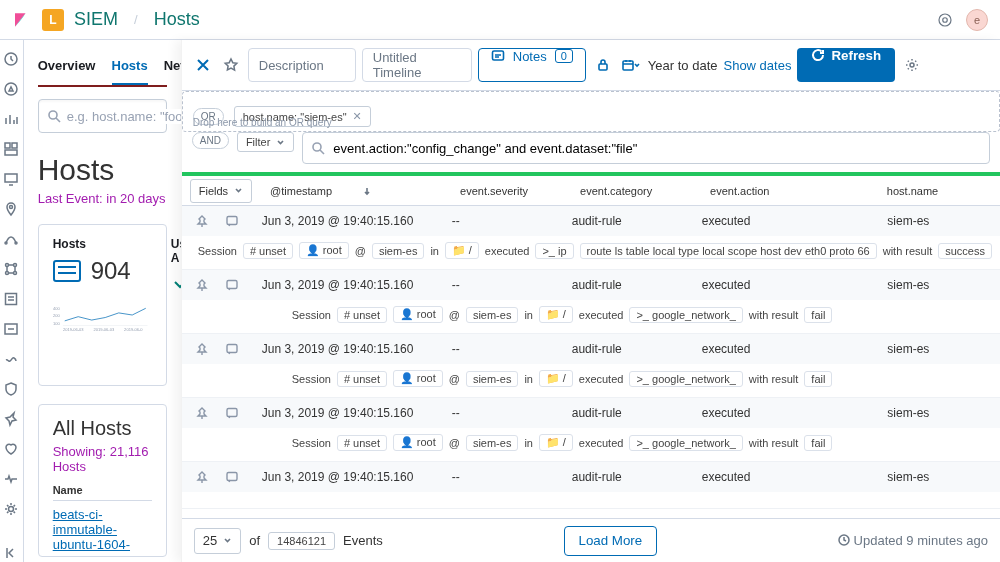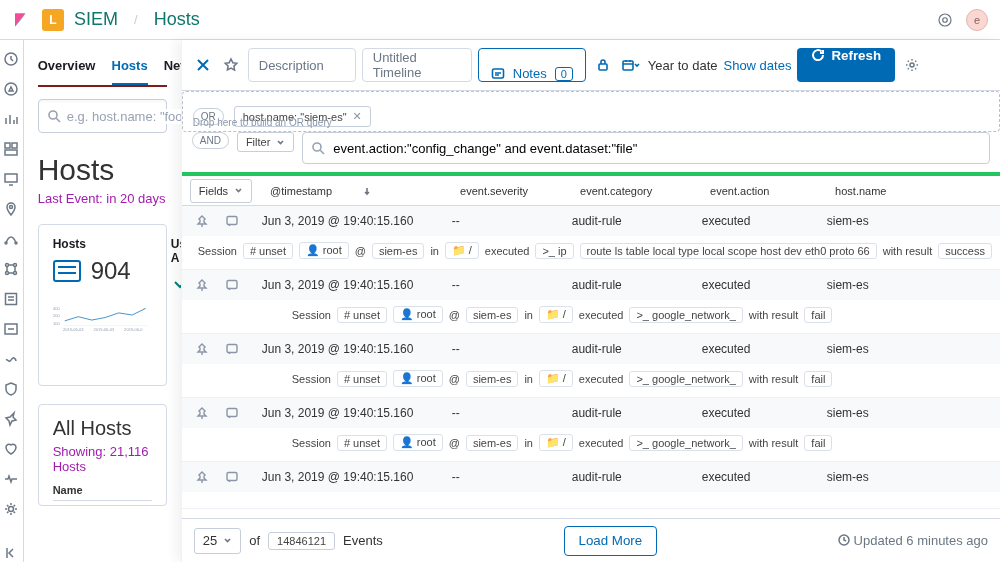--- a/index.html
+++ b/index.html
@@ -34,37 +34,37 @@
   .srvicon::before{top:4px}.srvicon::after{top:10px}
   .chart{height:70px;margin-top:10px;position:relative}
   .chart svg{position:absolute;inset:0}
   .axis{font-size:9px;fill:#98a2b3}
   .link{color:#006bb4;text-decoration:underline;font-size:13px}
   .tbl-head{font-size:11px;font-weight:700;color:#333;border-bottom:1px solid #d3dae6;padding-bottom:4px;margin-top:10px}
   
   .flyout{flex:1;border-left:1px solid rgba(0,0,0,.05);box-shadow:-6px 0 10px rgba(0,0,0,.05);background:#fff;display:flex;flex-direction:column}
   .fly-top{display:flex;align-items:center;gap:6px;padding:8px 10px;border-bottom:1px solid #d3dae6}
   .btn-plain{border:1px solid #d3dae6;background:#fff;border-radius:4px;height:34px;display:flex;align-items:center;padding:0 10px;font-size:13px;color:#6b7785}
-  .btn-notes{border:1px solid #006bb4;color:#006bb4;border-radius:4px;height:34px;display:flex;align-items:flex-end;gap:8px;padding:0 12px;cursor:pointer}
+  .btn-notes{border:1px solid #006bb4;color:#006bb4;border-radius:4px;height:34px;display:flex;align-items:flex-start;gap:8px;padding:0 12px;cursor:pointer}
   .badge{border:1px solid #006bb4;border-radius:3px;padding:0 5px;font-size:11px}
   .btn-primary{background:#006bb4;color:#fff;border:0;height:34px;border-radius:4px;display:flex;align-items:flex-start;gap:6px;padding:0 14px;font-weight:600;cursor:pointer}
   .query-drop{border:1px dashed #bac2cf;border-radius:4px;padding:14px 10px 4px;position:relative;display:flex;align-items:center;gap:10px}
   .pill{border:1px solid #c5ced9;border-radius:3px;background:#fff;font-size:11px;padding:3px 8px;display:inline-flex;align-items:center;gap:6px;color:#444}
   .pill .x{color:#8a96a8;cursor:pointer}
   .oval{border:1px solid #c5ced9;border-radius:999px;font-size:10px;padding:2px 7px;color:#6b7785;background:#fff}
   .hint{position:absolute;left:10px;bottom:3px;font-size:10px;color:#8a96a8}
   .and-row{display:flex;align-items:flex-start;gap:8px;padding:0 10px 8px}
   .and-row .searchbox{flex:1;display:flex;align-items:center;gap:8px;border:1px solid #c5ced9;border-radius:4px;height:32px;padding:0 8px}
   .and-row .searchbox input{border:0;outline:0;flex:1;font-size:13px}
   .columns{display:flex;align-items:center;border-top:4px solid #22c55e;border-bottom:1px solid #d3dae6;height:34px;font-size:11px}
   .columns .col{padding:0 10px;white-space:nowrap}
   .columns .sort{display:flex;align-items:center;gap:30px}
   .fieldsbtn{border:1px solid #c5ced9;border-radius:3px;height:24px;margin:0 8px;display:flex;align-items:center;padding:0 8px;gap:6px;cursor:pointer}
   .tsw{flex:0 0 190px}
-  .evs{flex:0 0 120px}.cat{flex:0 0 130px}.act{flex:0 0 125px}.hst{flex:1;text-align:left;padding-right:14px}
+  .evs{flex:0 0 120px}.cat{flex:0 0 130px}.act{flex:0 0 125px}.hst{flex:1;text-align:center;padding-right:14px}
   .rows{flex:1;overflow:auto}
   .row{border-bottom:1px solid #eef1f5}
   .row .line1{display:flex;align-items:center;background:#f7f9fb;height:30px;font-size:12px}
   .row .icocell{flex:0 0 70px;display:flex;justify-content:center;gap:16px;color:#8a96a8}
   .row .c{padding:0 10px}
   .detail{display:flex;flex-wrap:nowrap;align-items:center;gap:6px;padding:6px 8px 10px 16px;font-size:11px;overflow:hidden}
   .chip{border:1px solid #dbe1ea;border-radius:3px;padding:1px 6px;color:#444;background:#fff;white-space:nowrap}
   .plain{color:#444;white-space:nowrap}
   .footer{border-top:1px solid #d3dae6;height:44px;display:flex;align-items:center;padding:0 12px;gap:8px;font-size:13px}
   .pagebtn{border:1px solid #c5ced9;border-radius:3px;height:26px;display:flex;align-items:center;padding:0 8px;gap:6px;cursor:pointer}
@@ -249,20 +249,21 @@
           <text class="axis" x="90" y="62">2019-06-03</text>
           <text class="axis" x="158" y="62">2019-06-0</text>
         </svg>
       </div>
     </div>
 
     <div class="card" style="padding-bottom:4px">
       <div style="font-size:20px">All Hosts</div>
       <div class="subtle">Showing: 21,116 Hosts</div>
       <div class="tbl-head">Name</div>
+      <div style="padding-top:6px"><span class="link">beats-ci-immutable-ubuntu-1604-</span></div>
     </div>
   </div>
 
   <div class="flyout">
     <div class="fly-top">
       <div class="topicon" style="color:#006bb4">
           <svg width="14" height="14" stroke="currentColor" stroke-width="2">
             <path d="M2 2l10 10M12 2L2 12"></path>
           </svg>
         </div>
@@ -520,17 +521,17 @@
       <span class="pill" style="padding:2px 8px">14846121</span>
       <span>Events</span>
       <div class="spacer"></div>
       <button class="loadmore">Load More</button>
       <div class="spacer"></div>
       <span class="muted">
         <svg width="12" height="12" stroke="currentColor" fill="none" stroke-width="1.5" style="vertical-align:-1px">
             <circle cx="6" cy="6" r="5"></circle>
             <path d="M6 3v3l2 1"></path>
           </svg>
-        <span>Updated 6 minutes ago</span>
+        <span>Updated 9 minutes ago</span>
       </span>
     </div>
   </div>
 </div>
 
 </body></html>

